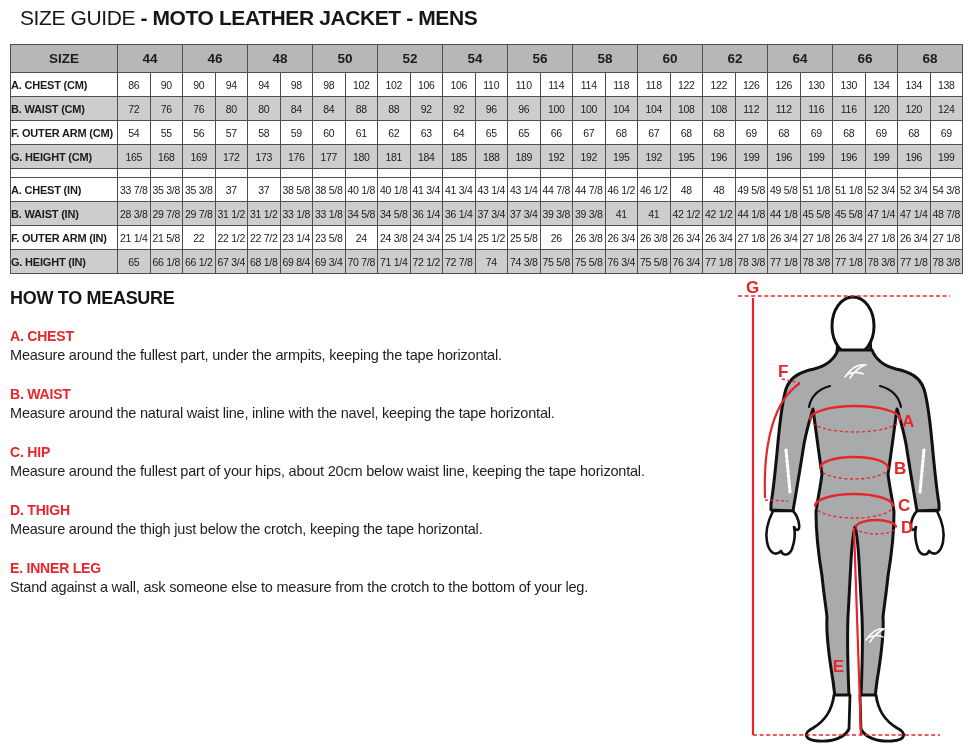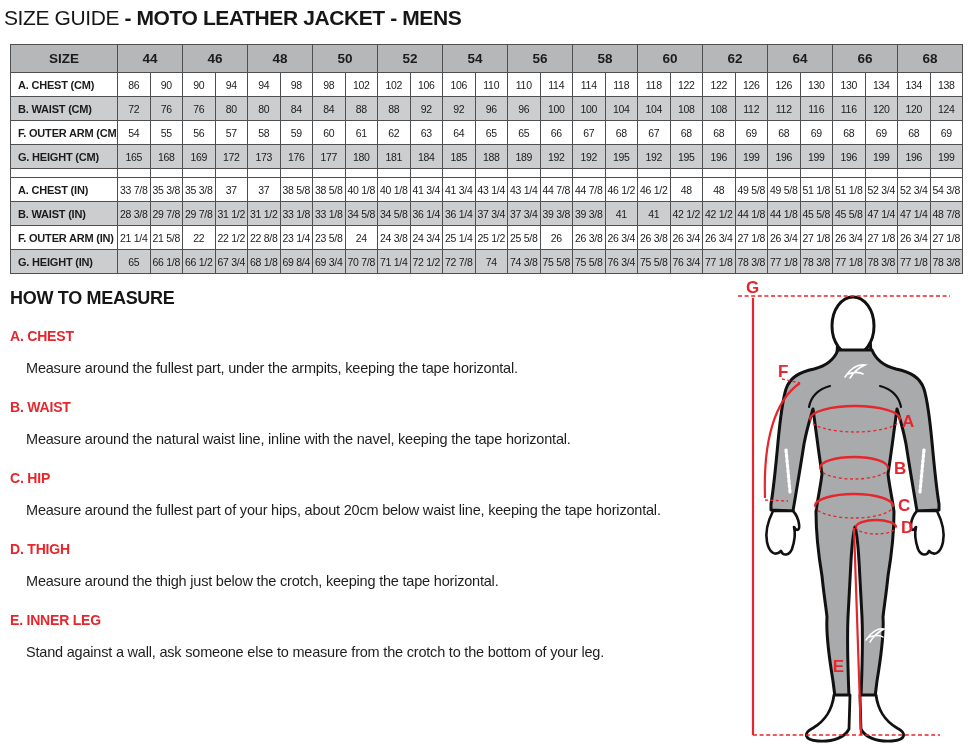--- a/index.html
+++ b/index.html
@@ -1,43 +1,43 @@
 <!DOCTYPE html>
 <html><head>
 <meta charset="utf-8">
 <style>
   html,body{margin:0;padding:0;}
   body{
     width:968px;height:744px;position:relative;background:#ffffff;
     font-family:"Liberation Sans",sans-serif;color:#1b1b1b;overflow:hidden;
   }
   
-  .page-title{position:absolute;left:4px;top:6px;font-size:21px;letter-spacing:-0.4px;color:#161616;white-space:nowrap;}
+  .page-title{position:absolute;left:20px;top:6px;font-size:21px;letter-spacing:-0.4px;color:#161616;white-space:nowrap;}
   .page-title .t-bold{font-weight:bold;}
   
   table.size-table{
     position:absolute;left:10px;top:44px;width:953px;
     border-collapse:collapse;table-layout:fixed;
   }
   .size-table th,.size-table td{
     border:1px solid #4e4f51;text-align:center;padding:0;
     overflow:hidden;white-space:nowrap;
   }
   .size-table thead th{background:#b5b7b9;font-size:13.5px;font-weight:bold;height:27px;color:#1b1b1b;margin-top:40px;}
-  .size-table tbody th.rowlabel{font-size:11px;font-weight:bold;text-align:left;padding-left:7px;letter-spacing:-0.2px;}
+  .size-table tbody th.rowlabel{font-size:11px;font-weight:bold;text-align:left;letter-spacing:-0.2px;}
   .size-table tbody td{font-size:10.5px;height:23px;letter-spacing:-0.3px;}
   .size-table tr.plain th,.size-table tr.plain td{background:#ffffff;}
   .size-table tr.shade th,.size-table tr.shade td{background:#cbcdce;}
   .size-table tr.spacer th,.size-table tr.spacer td{background:#ffffff;height:8px;}
   
   .htm-heading{position:absolute;left:10px;top:288px;font-size:18px;font-weight:bold;color:#161616;letter-spacing:-0.3px;text-align:center;}
   .measure-list{position:absolute;left:10px;top:324px;width:730px;}
   .m-item{margin:0 0 23px 0;}
   .m-title{font-size:14px;font-weight:bold;color:#e6262c;margin:4px 0 3px 0;letter-spacing:-0.2px;}
-  .m-text{font-size:14.5px;color:#1e1e1e;margin:16px;letter-spacing:-0.2px;white-space:nowrap;}
+  .m-text{font-size:14.5px;color:#1e1e1e;margin:0;letter-spacing:-0.2px;white-space:nowrap;}
   
   .figure-wrap{position:absolute;left:730px;top:280px;width:238px;height:464px;}
   .fig-label{font:bold 17px "Liberation Sans",sans-serif;}
 </style>
 </head>
 <body>
 
 <div class="page-title">
   <span>SIZE GUIDE </span><span class="t-bold">- MOTO LEATHER JACKET - MENS</span>
 </div>
@@ -293,21 +293,21 @@
         <td>47 1/4</td>
         <td>47 1/4</td>
         <td>48 7/8</td>
       </tr>
       <tr class="plain">
         <th class="rowlabel">F. OUTER ARM (IN)</th>
         <td>21 1/4</td>
         <td>21 5/8</td>
         <td>22</td>
         <td>22 1/2</td>
-        <td>22 8/8</td>
+        <td>22 7/2</td>
         <td>23 1/4</td>
         <td>23 5/8</td>
         <td>24</td>
         <td>24 3/8</td>
         <td>24 3/4</td>
         <td>25 1/4</td>
         <td>25 1/2</td>
         <td>25 5/8</td>
         <td>26</td>
         <td>26 3/8</td>

